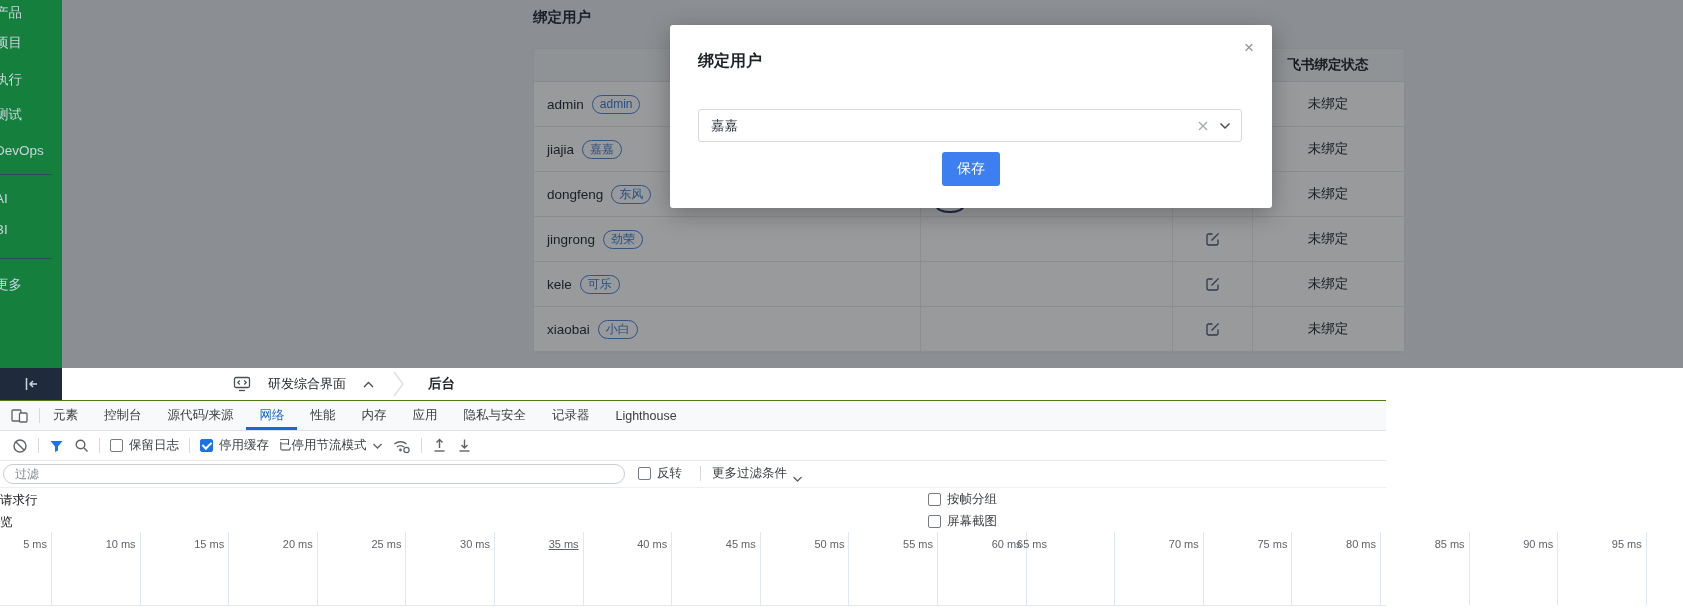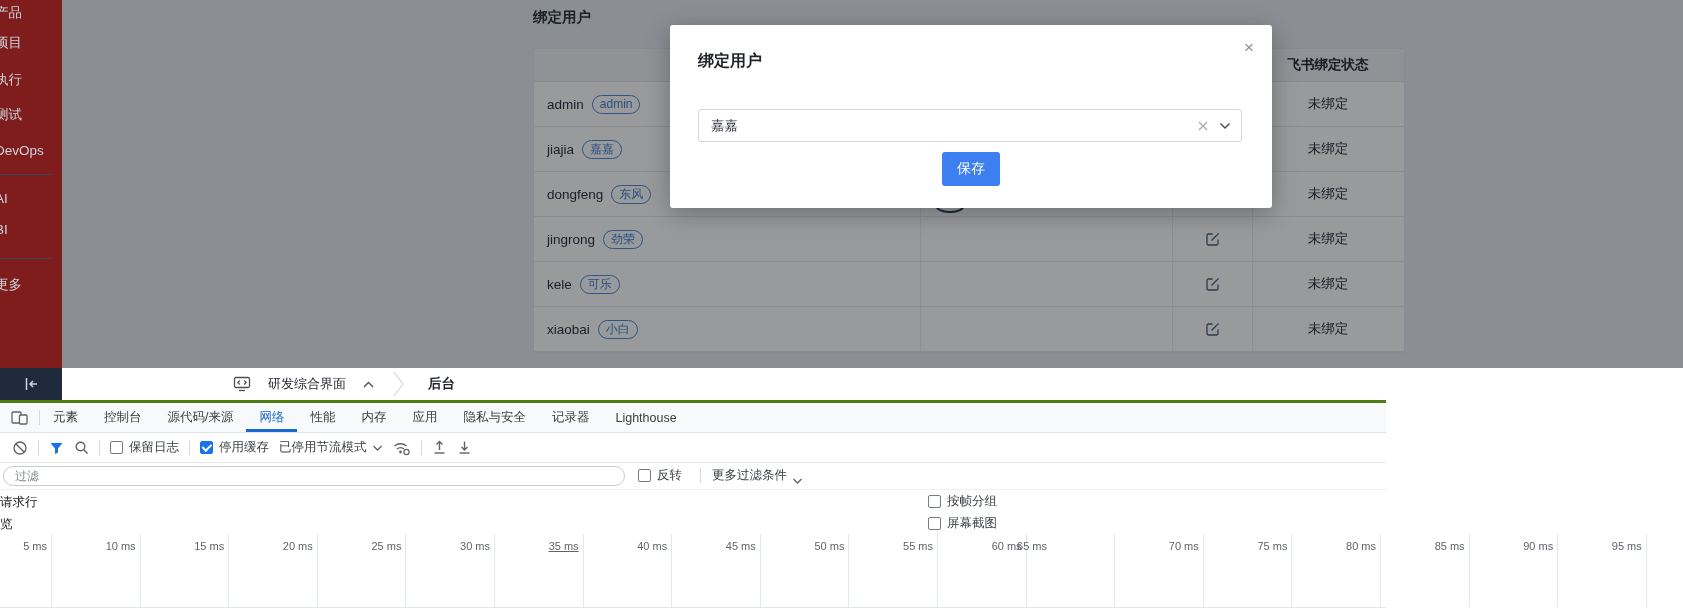--- a/index.html
+++ b/index.html
@@ -1,19 +1,19 @@
 <!DOCTYPE html>
 <html><head>
 <meta charset="utf-8">
 <style>
   html,body{margin:0;padding:0;background:#fff;}
   .screen{position:relative;width:1683px;height:610px;overflow:hidden;
     font-family:"Liberation Sans","DejaVu Sans",sans-serif;background:#fff;}
   
-  .sidebar{position:absolute;left:0;top:0;width:62px;height:400px;background:#7f1d1d;z-index:1;}
+  .sidebar{position:absolute;left:0;top:0;width:62px;height:400px;background:#15803d;z-index:1;}
   .side-item{position:absolute;left:-5px;width:70px;color:#ccd4de;font-size:13.5px;cursor:pointer;white-space:nowrap;}
   .side-div{position:absolute;left:0;width:52px;height:1px;background:#39465a;}
   
   .main{position:absolute;left:62px;top:0;width:1621px;height:368px;background:#e9ebee;overflow:hidden;}
   .page-title{position:absolute;left:471px;top:8px;font-size:14.5px;font-weight:bold;color:#2a2f3a;}
   .utable{position:absolute;left:471px;top:48px;width:870px;background:#fff;border:1px solid #e4e6ea;}
   .thead{display:flex;height:32px;background:#f2f3f5;border-bottom:1px solid #e2e4e8;}
   .trow{display:flex;height:44px;border-bottom:1px solid #e8eaed;background:#fff;}
   .tc{display:flex;align-items:center;box-sizing:border-box;}
   .c1{width:387px;padding-left:13px;border-right:1px solid #ececf0;}
@@ -39,21 +39,21 @@
   .save-btn{position:absolute;left:50%;transform:translateX(-50%);top:127px;height:34px;padding:0 15px;background:#3d7ff0;
     color:#fff;font-size:14px;border:none;border-radius:3px;cursor:pointer;}
   
   .appbar{position:absolute;left:0;top:368px;width:1683px;height:32px;background:#fff;z-index:2;}
   .appbar-dark{position:absolute;left:0;top:0;width:62px;height:32px;background:#1f2b3d;display:flex;align-items:center;justify-content:center;cursor:pointer;}
   .appbar-tab{position:absolute;left:233px;top:0;height:32px;display:flex;align-items:center;gap:17px;cursor:pointer;}
   .appbar-tab .t{font-size:13px;color:#1f2329;}
   .crumb-sep{position:absolute;left:392px;top:2px;}
   .crumb{position:absolute;left:428px;top:0;height:32px;display:flex;align-items:center;font-size:13.5px;font-weight:bold;color:#1f2329;cursor:pointer;}
   
-  .devtools{position:absolute;left:0;top:400px;width:1386px;height:210px;background:#fff;border-top:3px solid #4d7c0f;box-sizing:border-box;font-size:12.5px;color:#3c4043;}
+  .devtools{position:absolute;left:0;top:400px;width:1386px;height:210px;background:#fff;border-top:1px solid #4d7c0f;box-sizing:border-box;font-size:12.5px;color:#3c4043;}
   .dt-tabs{position:absolute;left:0;top:0;width:100%;height:30px;background:#f8f9fa;border-bottom:1px solid #e0e2e5;
     display:flex;align-items:stretch;box-sizing:border-box;}
   .dt-devicebtn{display:flex;align-items:center;padding:0 11px;cursor:pointer;}
   .dt-tab{display:flex;align-items:center;padding:0 13px;cursor:pointer;border-bottom:3px solid transparent;padding-top:3px;box-sizing:border-box;white-space:nowrap;}
   .dt-tab.active{color:#1967d2;border-bottom-color:#1967d2;}
   .vdiv{width:1px;height:15px;background:#d7dadd;align-self:center;}
   .dt-toolbar{position:absolute;left:0;top:30px;width:100%;height:30px;border-bottom:1px solid #e8eaec;
     display:flex;align-items:center;gap:10px;padding-left:12px;box-sizing:border-box;}
   .tb-ic{display:flex;align-items:center;cursor:pointer;}
   .cbrow{display:flex;align-items:center;gap:6px;cursor:pointer;}

